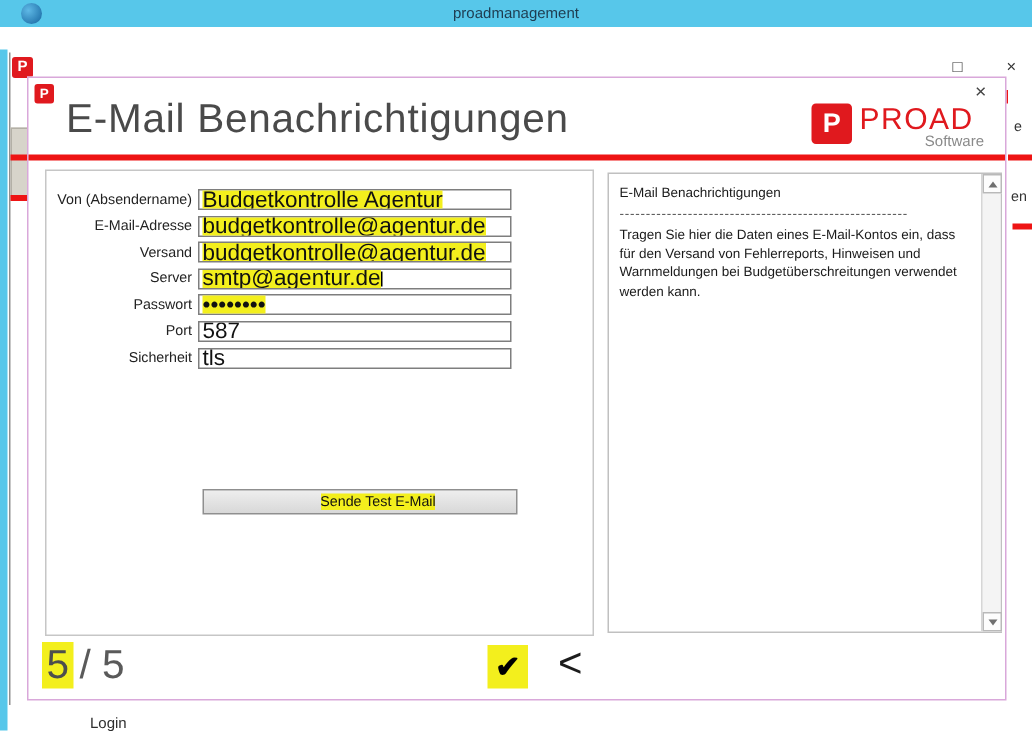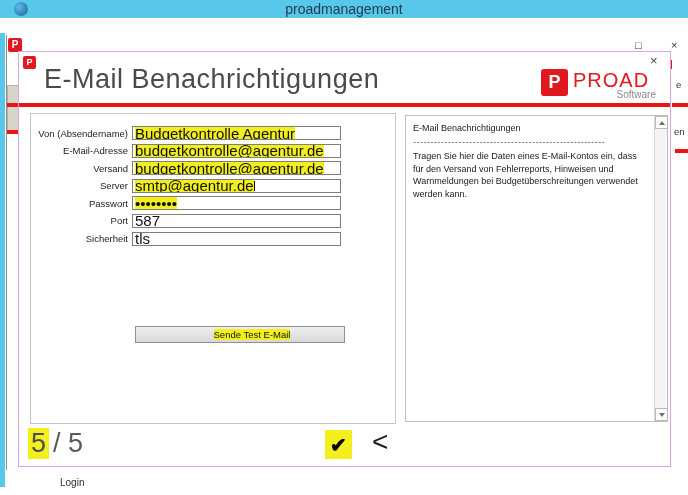--- a/index.html
+++ b/index.html
@@ -5,21 +5,21 @@
   * { margin:0; padding:0; box-sizing:border-box; }
   html,body { width:688px; height:495px; }
   body { font-family:"Liberation Sans", sans-serif; background:#fff; overflow:hidden; }
   #root { position:relative; width:688px; height:495px; background:#fff; }
   .abs { position:absolute; }
 
   
   .titlebar { left:0; top:0; width:688px; height:18px; background:#57c7ea; display:flex; align-items:center; justify-content:center; }
   .app-orb { position:absolute; left:14px; top:2px; width:14px; height:14px; border-radius:50%;
              background:radial-gradient(circle at 35% 35%, #5fb9e6, #2a7db4 70%, #1d6396); }
-  .titlebar-text { font-size:14px; color:#1e3c50; }
+  .titlebar-text { font-size:10px; color:#1e3c50; }
 
   
   .menubar { left:0; top:18px; width:688px; height:15px; background:#fbfbfb; border-bottom:1px solid #a8a8a8;
              display:flex; align-items:center; padding-left:7px; gap:13px; }
   .menubar .mi { font-size:9.5px; color:#4a4a4a; }
   .menubar .mi.bold { font-weight:bold; color:#1a1a1a; }
 
   
   .blue-strip { left:0; top:33px; width:4.5px; height:454px; background:#57c7ea; }
   .gray-vline { left:6px; top:35px; width:1px; height:435px; background:#8f8f8f; }

